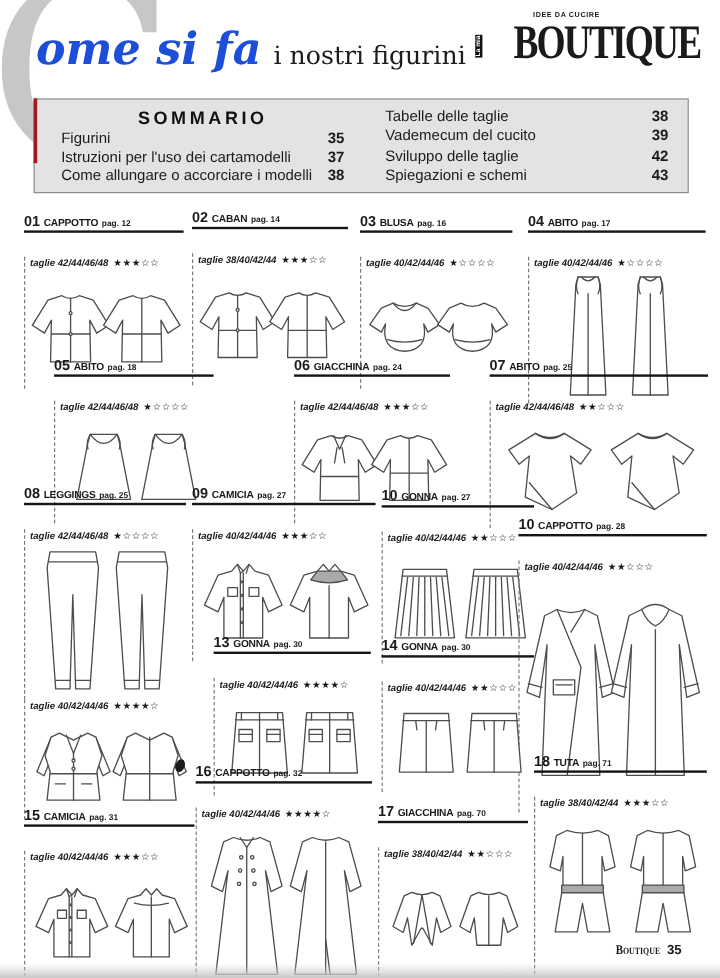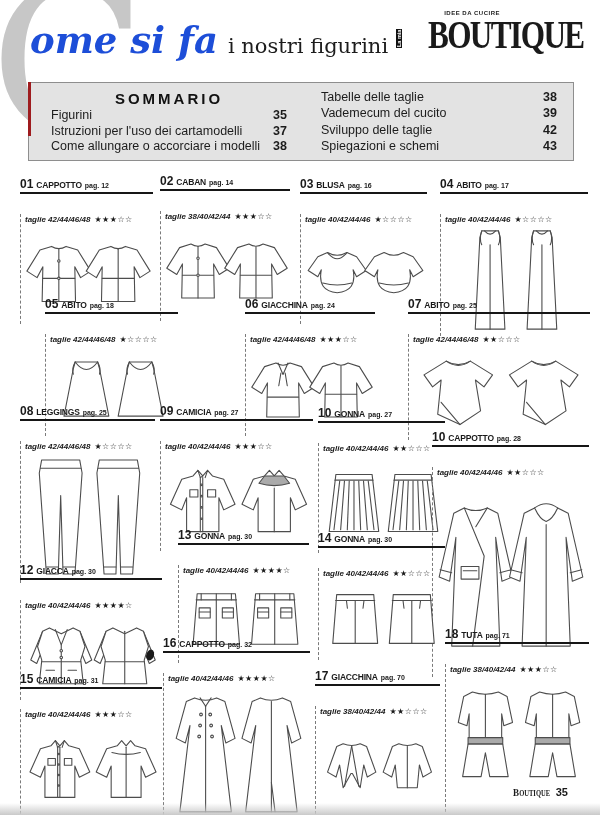--- a/index.html
+++ b/index.html
@@ -506,25 +506,20 @@
     <div class="isketch" style="height:200px">
           <svg viewBox="0 0 100 127">
             <use href="#robeF" x="0" y="0" width="52" height="127"></use>
             <use href="#robeB" x="46" y="0" width="52" height="127"></use>
           </svg>
         </div>
       </div>
   </div>
 
   <div class="item" style="left:20px;top:563px;width:142px">
-    <div class="ihdr">
-        <span class="inum">12</span>
-        <span class="iname">GIACCA</span>
-        <span class="ipag">pag. 30</span>
-      </div>
     <div class="ibody">
         <div class="itag">
           <span class="taglie">taglie 40/42/44/46</span>
           <span class="stars">★★★★☆</span>
         </div>
     <div class="isketch" style="height:90px">
           <svg viewBox="0 0 100 63">
             <use href="#blazerF" x="0" y="0" width="54" height="63"></use>
             <use href="#blazerB" x="46" y="0" width="54" height="63"></use>
           </svg>

